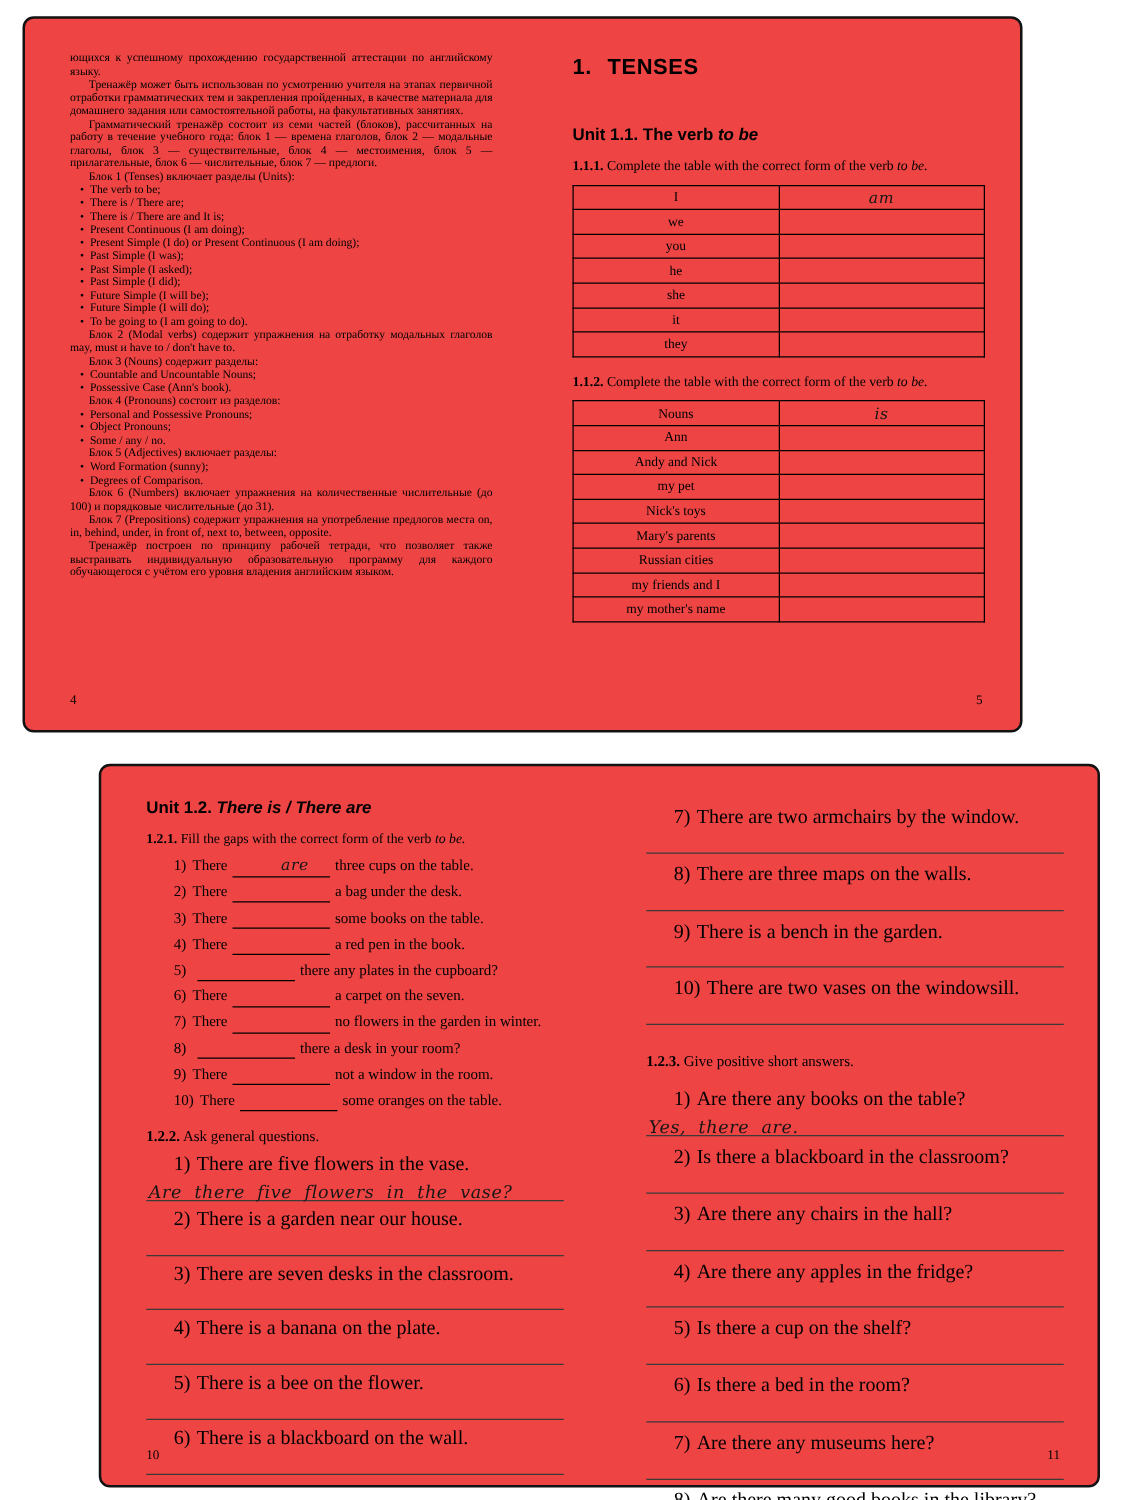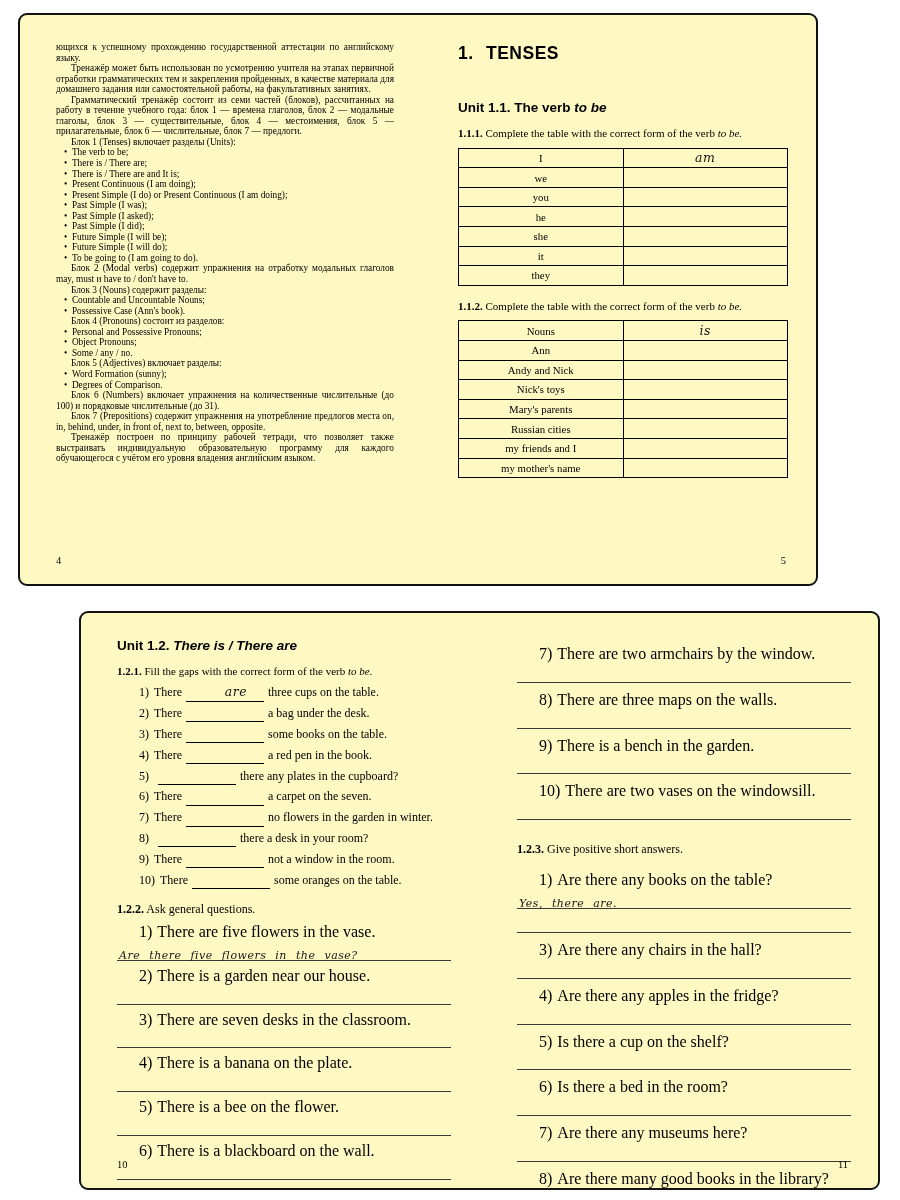--- a/index.html
+++ b/index.html
@@ -1,19 +1,19 @@
 <!DOCTYPE html>
 <html><head>
 <meta charset="utf-8">
 <style>
   * { margin:0; padding:0; box-sizing:border-box; }
   html,body { width:900px; height:1200px; background:#ffffff; }
   body { position:relative; font-family:"Liberation Serif", serif; color:#000; overflow:hidden; }
 
-  .spread { position:absolute; background:#fef9c3; border:2.5px solid #121212; border-radius:9px; }
+  .spread { position:absolute; background:#ef4444; border:2.5px solid #121212; border-radius:9px; }
   #spread-top    { left:18px; top:13px;  width:800px; height:573px; }
   #spread-bottom { left:79px; top:611px; width:801px; height:579px; }
 
   .col { position:absolute; }
 
   
   .tl-col { left:36px; top:27px; width:338px; }
   .body-text { font-size:9.3px; line-height:1.135; text-align:justify; }
   .body-text > div { margin:0; }
   .body-text .cont   { text-indent:0; }
@@ -56,21 +56,21 @@
   .blank .hand { font-size:12.5px; letter-spacing:.5px; }
 
   .ex-head { margin-top:13px; font-size:12px; }
   .ex-head b { font-weight:bold; }
   .ex-head.mt22 { margin-top:22px; }
 
   .q-list { margin-top:5px; }
   .q-item { margin-bottom:5px; }
   .q-text { font-size:16px; line-height:1.3; text-indent:22px; }
   .answer-line { height:17px; border-bottom:1px solid #3a3a3a; position:relative; margin-top:1px; }
-  .answer-line .hand { position:absolute; left:2px; bottom:-2px; font-size:11px; word-spacing:5px; white-space:nowrap; letter-spacing:.5px; }
+  .answer-line .hand { position:absolute; left:2px; bottom:-2px; font-size:14px; word-spacing:5px; white-space:nowrap; letter-spacing:.5px; }
 
   .q-list-cont { margin-top:13px; }
   .q-list-cont .q-item { margin-bottom:7px; }
 </style>
 </head>
 <body>
 
 <div>
 
   <section class="spread" id="spread-top">
@@ -211,20 +211,24 @@
             <tr>
               <td class="subj">Ann</td>
               <td class="ans hand"></td>
             </tr>
 
             <tr>
               <td class="subj">Andy and Nick</td>
               <td class="ans hand"></td>
             </tr>
 
+            <tr>
+              <td class="subj">my pet</td>
+              <td class="ans hand"></td>
+            </tr>
 
             <tr>
               <td class="subj">Nick's toys</td>
               <td class="ans hand"></td>
             </tr>
 
             <tr>
               <td class="subj">Mary's parents</td>
               <td class="ans hand"></td>
             </tr>
@@ -421,20 +425,23 @@
           <div class="q-item">
             <div class="q-text">
               <span class="gn">1)</span><span>Are there any books on the table?</span>
             </div>
             <div class="answer-line">
               <span class="hand">Yes, there are.</span>
             </div>
           </div>
 
           <div class="q-item">
+            <div class="q-text">
+              <span class="gn">2)</span><span>Is there a blackboard in the classroom?</span>
+            </div>
             <div class="answer-line">
               <span class="hand"></span>
             </div>
           </div>
 
           <div class="q-item">
             <div class="q-text">
               <span class="gn">3)</span><span>Are there any chairs in the hall?</span>
             </div>
             <div class="answer-line">

